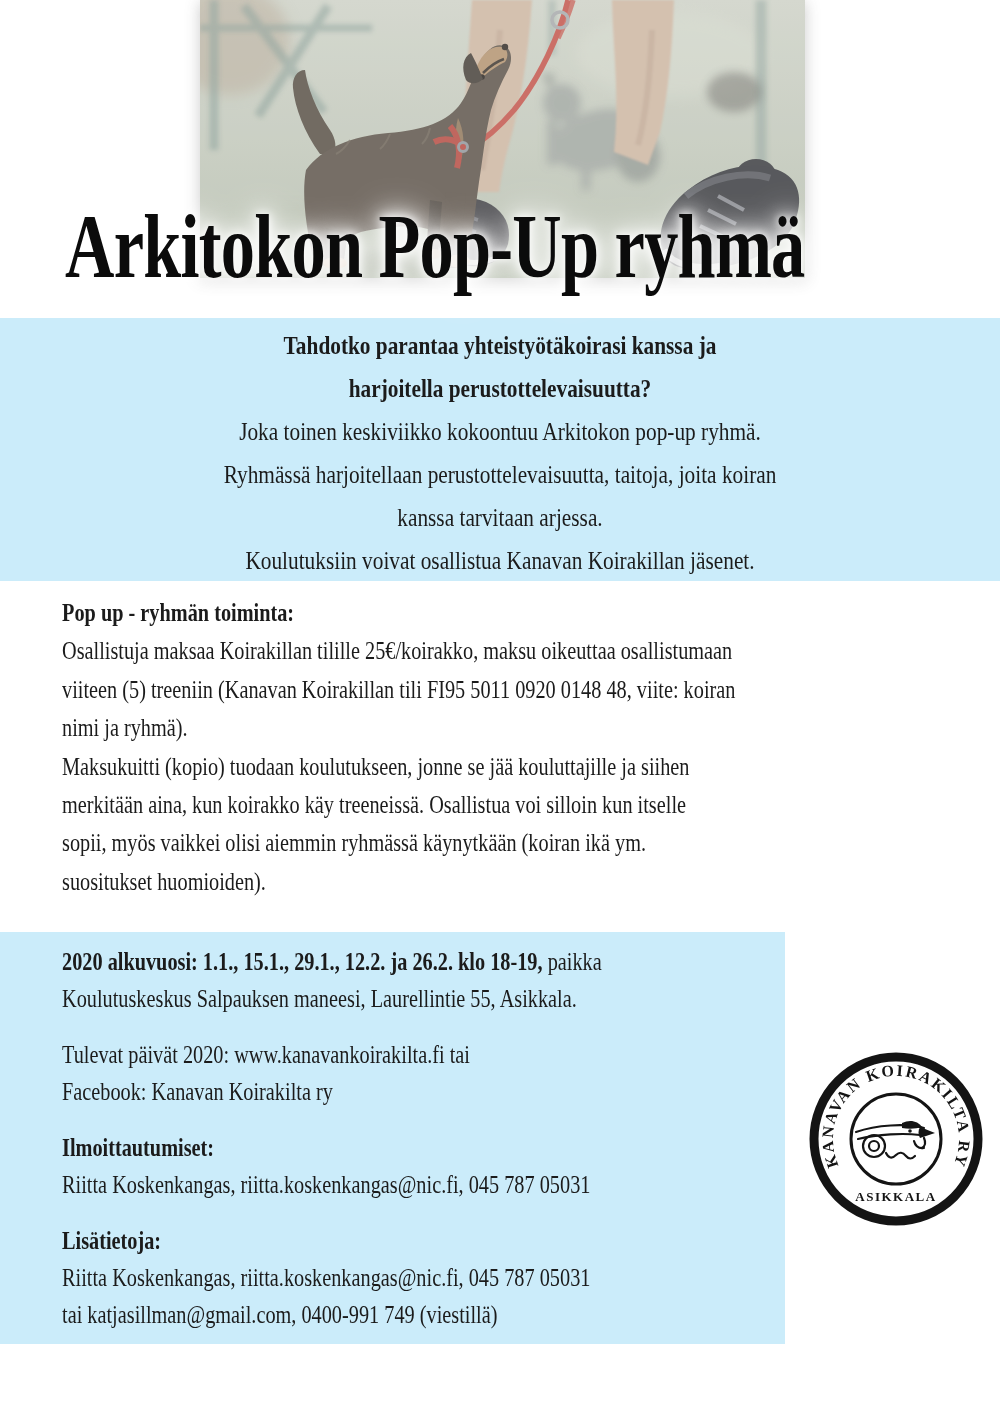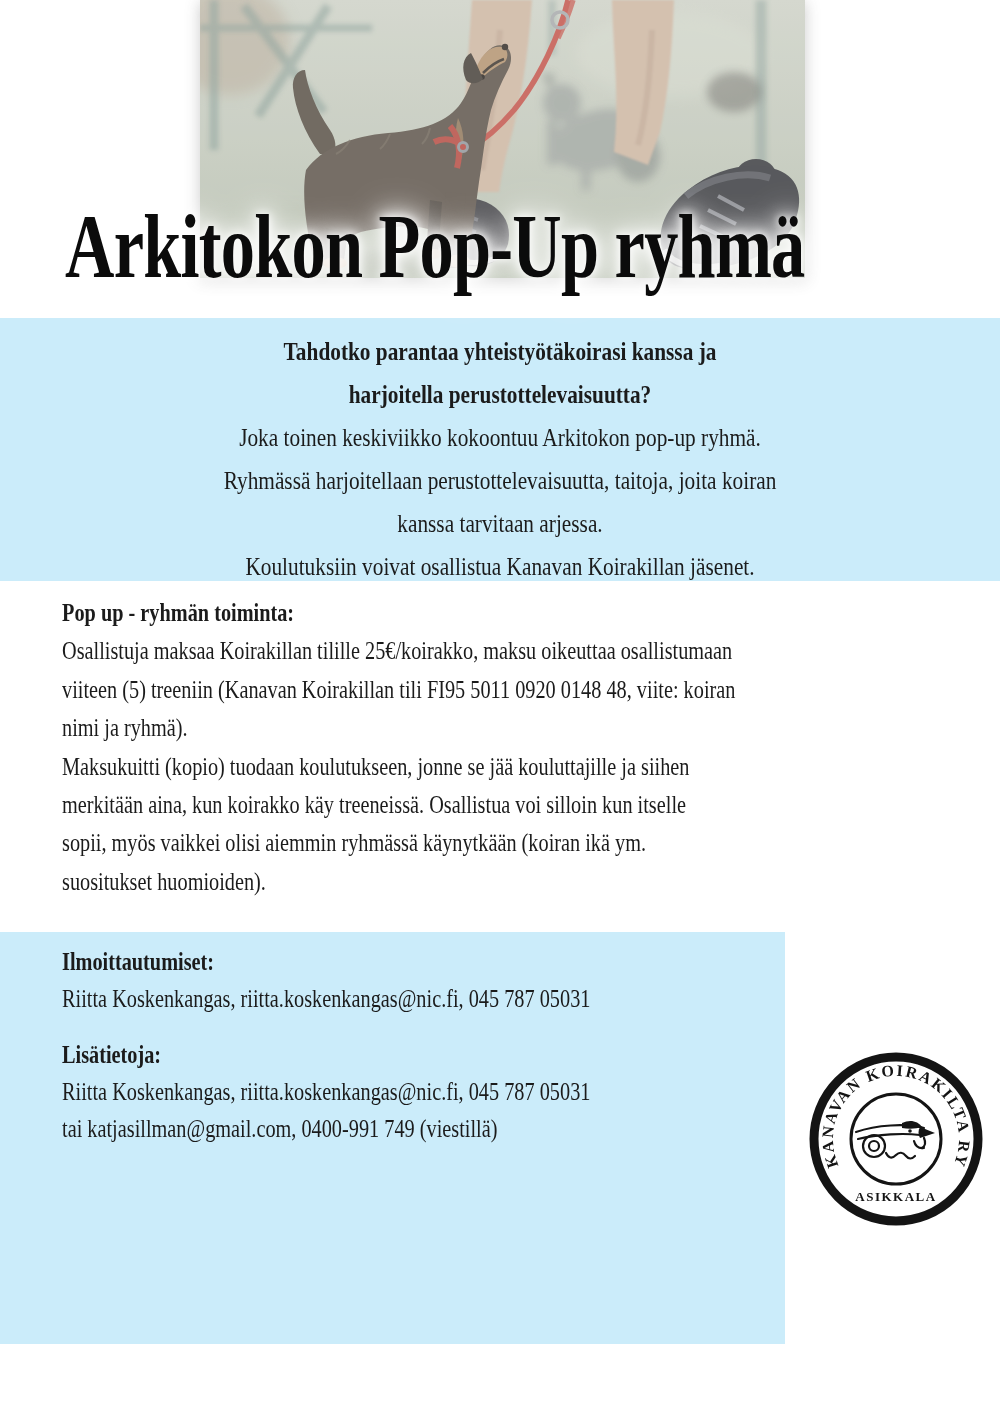--- a/index.html
+++ b/index.html
@@ -14,21 +14,21 @@
   }
   .page-title{
     position:absolute;left:65px;top:202px;z-index:6;
     font-size:90px;line-height:90px;font-weight:bold;color:#0b0b0b;
     letter-spacing:-1px;white-space:nowrap;
     transform:scaleX(0.76);transform-origin:0 0;
     text-shadow:0 0 10px #fff,0 0 20px #fff,0 0 32px rgba(255,255,255,.95),0 0 44px rgba(255,255,255,.85);
   }
   .intro-box{
     position:absolute;left:0;top:318px;width:1000px;height:263px;
-    padding-top:12px;box-sizing:border-box;text-align:center;
+    padding-top:6px;box-sizing:border-box;text-align:center;
   }
   .intro-line{
     font-size:26px;line-height:43px;height:43px;white-space:nowrap;
     transform:scaleX(0.82);transform-origin:50% 50%;
   }
   .bold{font-weight:bold;}
   .activity{
     position:absolute;left:62px;top:594px;width:900px;
     font-size:26px;line-height:38.4px;
   }
@@ -168,20 +168,28 @@
     <div class="cond">Osallistuja maksaa Koirakillan tilille 25€/koirakko, maksu oikeuttaa osallistumaan</div>
     <div class="cond">viiteen (5) treeniin (Kanavan Koirakillan tili FI95 5011 0920 0148 48, viite: koiran</div>
     <div class="cond">nimi ja ryhmä).</div>
     <div class="cond">Maksukuitti (kopio) tuodaan koulutukseen, jonne se jää kouluttajille ja siihen</div>
     <div class="cond">merkitään aina, kun koirakko käy treeneissä. Osallistua voi silloin kun itselle</div>
     <div class="cond">sopii, myös vaikkei olisi aiemmin ryhmässä käynytkään (koiran ikä ym.</div>
     <div class="cond">suositukset huomioiden).</div>
   </div>
 
   <div class="schedule-box blue">
+    <p>
+      <span class="cond" style="display:block"><span class="bold">2020 alkuvuosi: 1.1., 15.1., 29.1., 12.2. ja 26.2. klo 18-19,</span><span> paikka</span></span>
+      <span class="cond" style="display:block">Koulutuskeskus Salpauksen maneesi, Laurellintie 55, Asikkala.</span>
+    </p>
+    <p>
+      <span class="cond" style="display:block">Tulevat päivät 2020: www.kanavankoirakilta.fi tai</span>
+      <span class="cond" style="display:block">Facebook: Kanavan Koirakilta ry</span>
+    </p>
     <p>
       <span class="cond bold" style="display:block">Ilmoittautumiset:</span>
       <span class="cond" style="display:block">Riitta Koskenkangas, riitta.koskenkangas@nic.fi, 045 787 05031</span>
     </p>
     <p>
       <span class="cond bold" style="display:block">Lisätietoja:</span>
       <span class="cond" style="display:block">Riitta Koskenkangas, riitta.koskenkangas@nic.fi, 045 787 05031</span>
       <span class="cond" style="display:block">tai katjasillman@gmail.com, 0400-991 749 (viestillä)</span>
     </p>
   </div>

